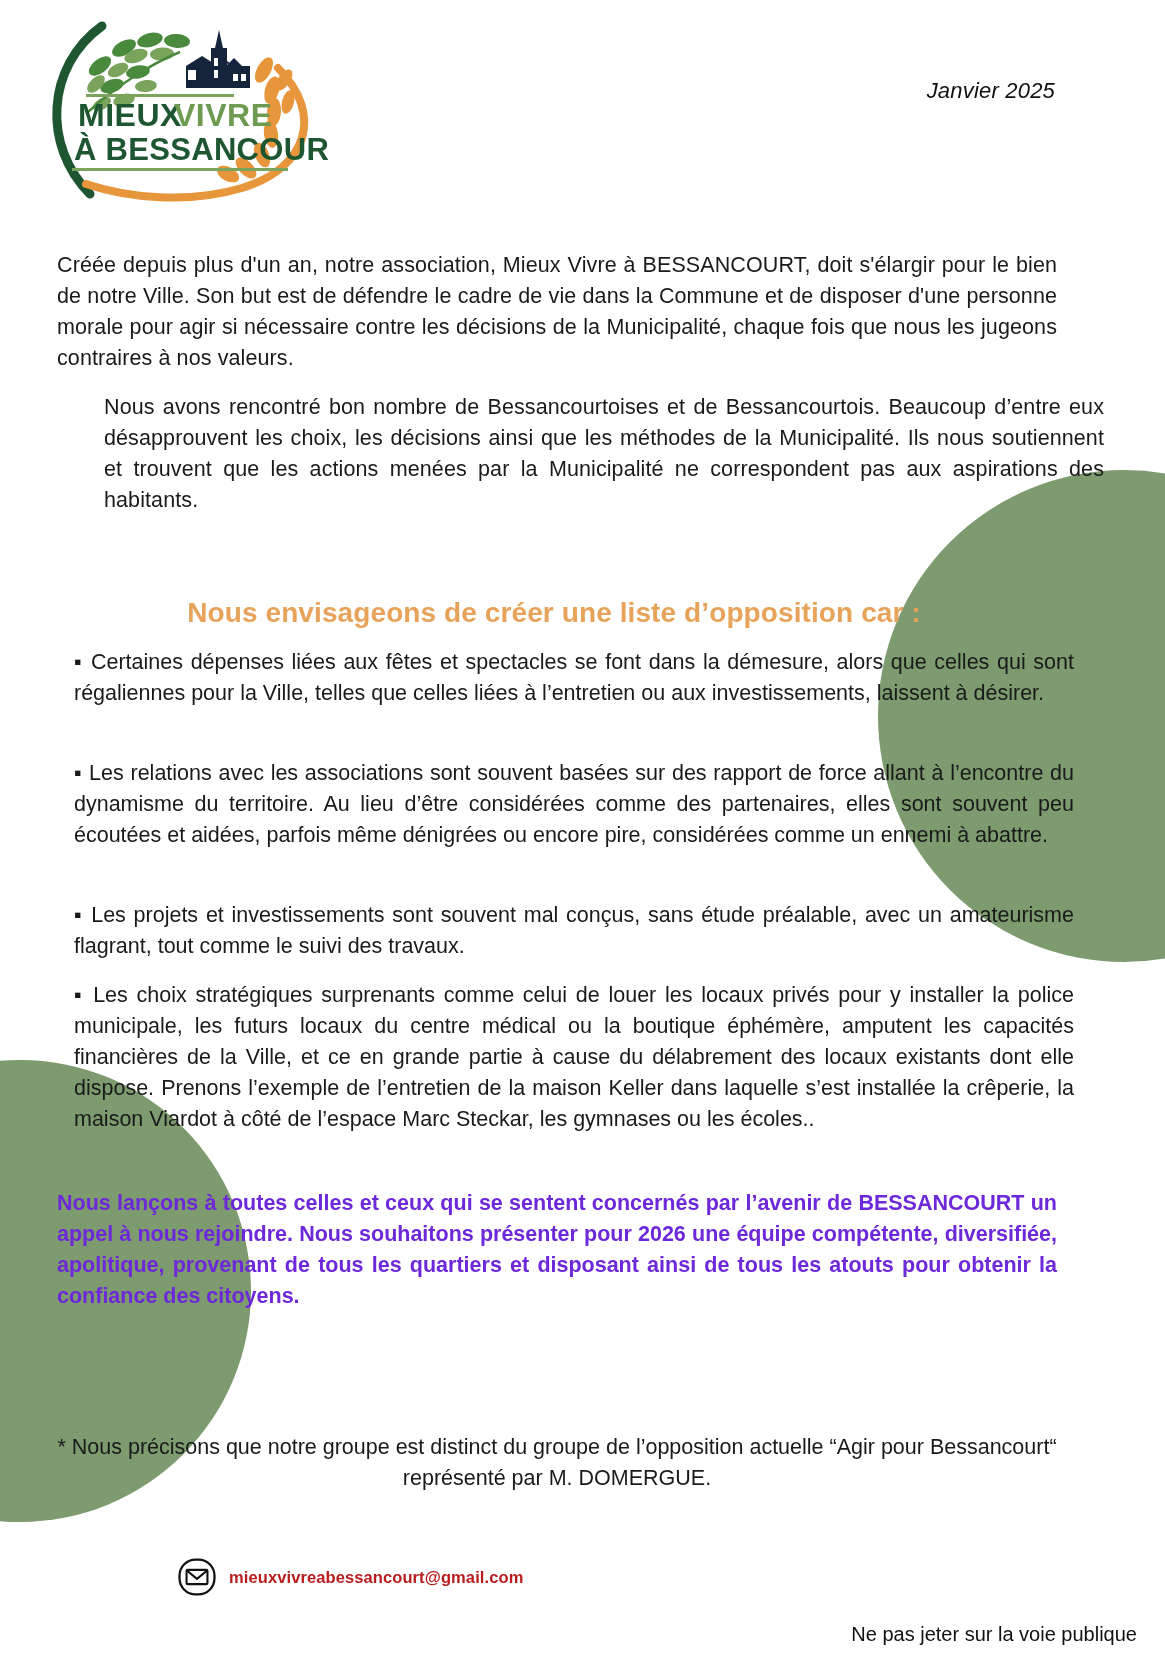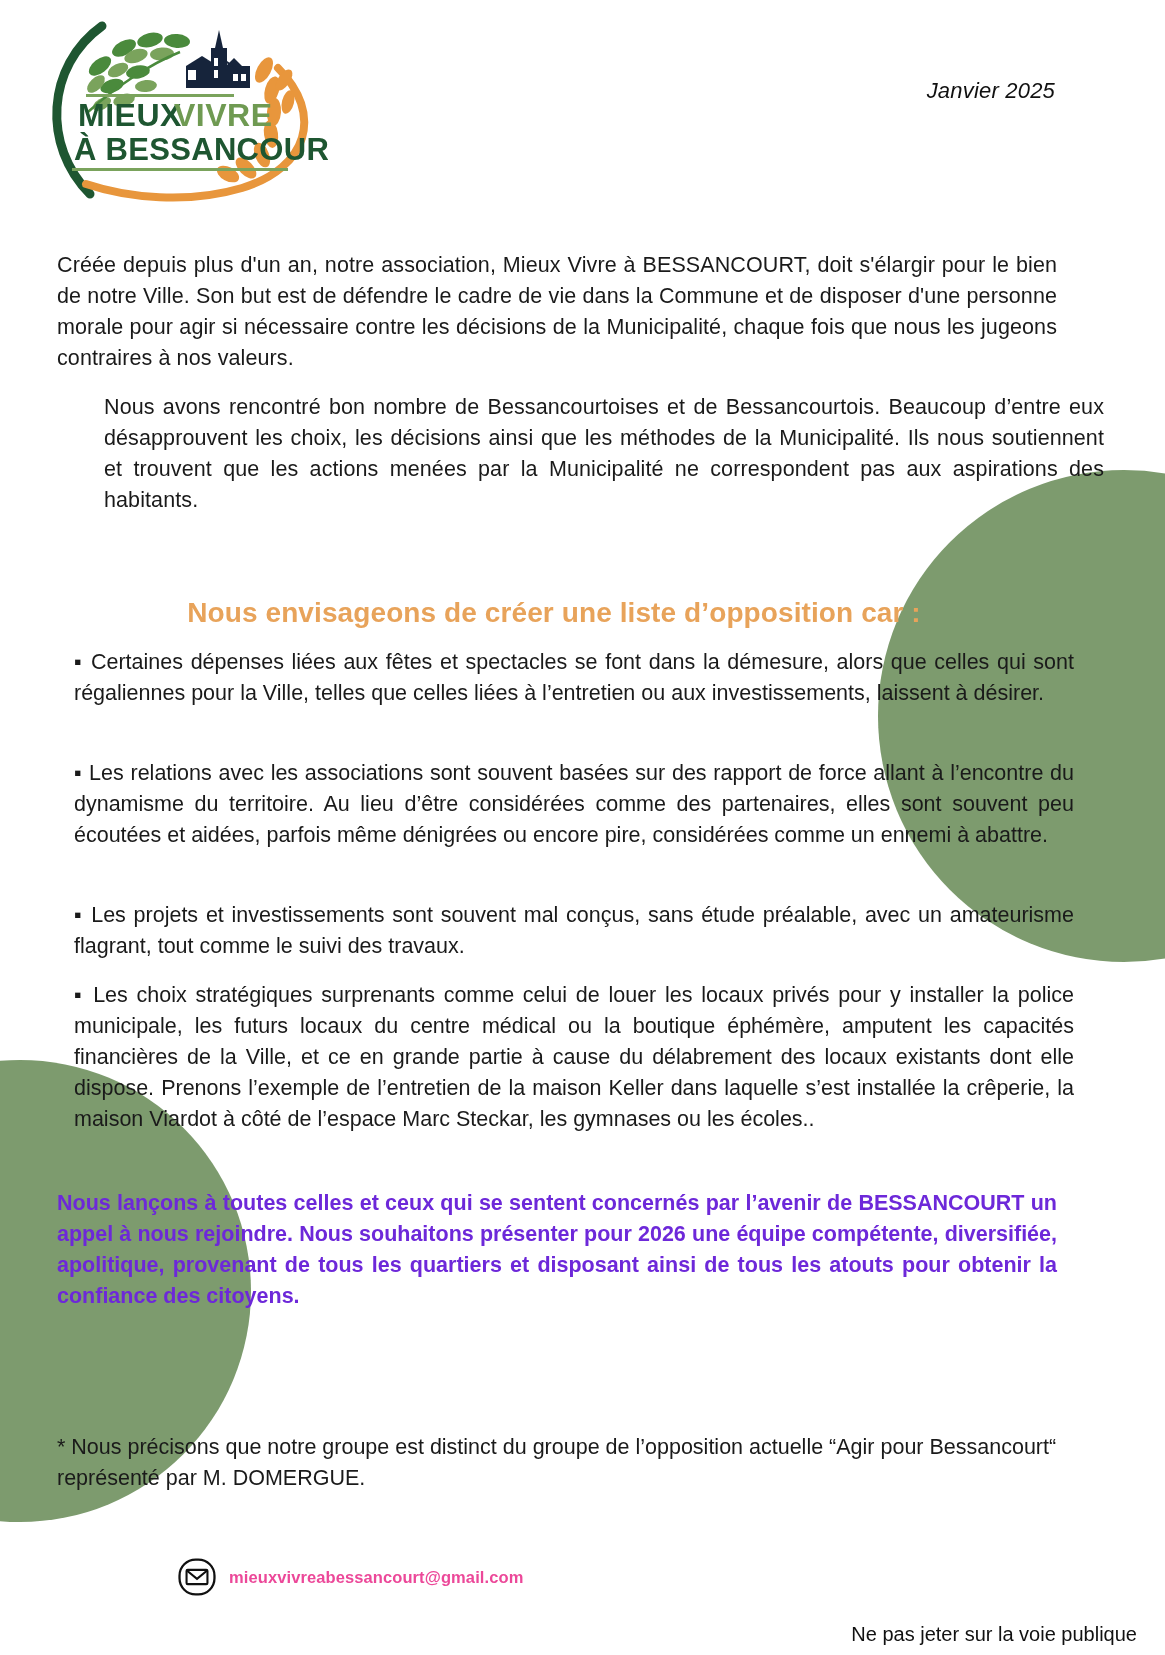--- a/index.html
+++ b/index.html
@@ -120,21 +120,21 @@
     color: #6d28d9;
   }
 
   .note {
     position: absolute;
     left: 57px;
     width: 1000px;
     top: 1432px;
     font-size: 21.5px;
     line-height: 31px;
-    text-align: left;
+    text-align: center;
     color: #1a1a1a;
   }
 
   
   .footer {
     position: absolute;
     left: 0;
     top: 1540px;
     width: 1165px;
     height: 115px;
@@ -144,21 +144,21 @@
     display: flex;
     align-items: center;
     gap: 13px;
   }
   .contact-email { left: 178px; top: 18px; }
   .contact-fb    { left: 592px; top: 18px; }
 
   .contact-label {
     font-size: 16.5px;
     font-weight: bold;
-    color: #ec4899;
+    color: #b91c1c;
     letter-spacing: 0.1px;
     white-space: nowrap;
   }
   .icon-mail {
     width: 38px;
     height: 38px;
     display: block;
   }
   .icon-fb {
     width: 34px;

